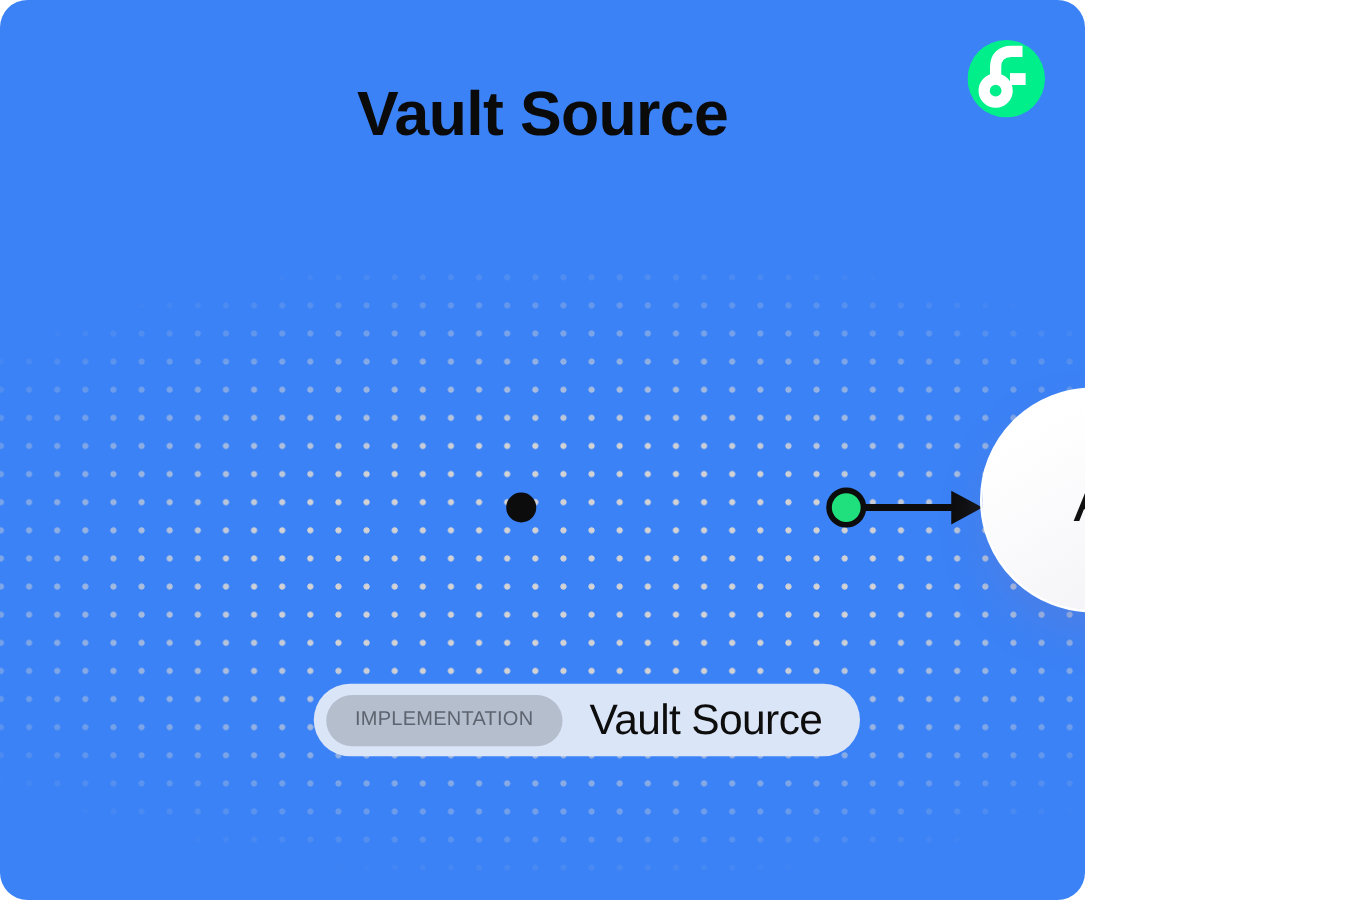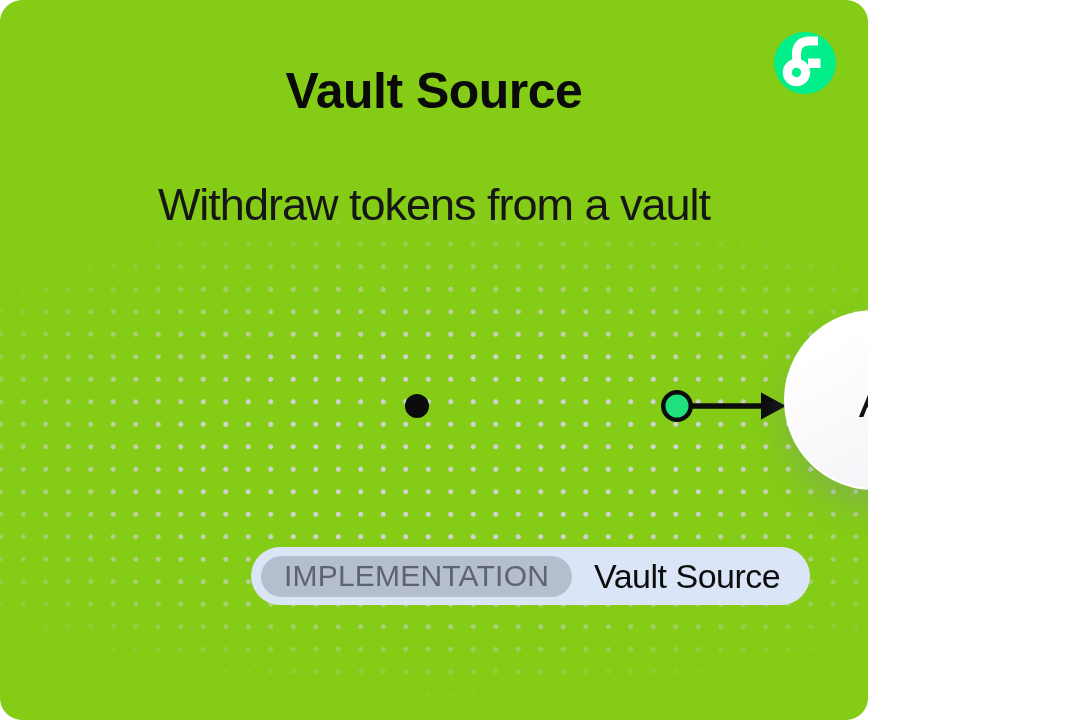--- a/index.html
+++ b/index.html
@@ -1,19 +1,19 @@
 <!DOCTYPE html>
 <html><head>
 <meta charset="utf-8">
 <style>
   html,body{margin:0;padding:0;}
   .canvas{
     position:relative;
     width:868px;height:720px;
-    background:#84cc16;
+    background:#3b82f6;
     overflow:hidden;
     font-family:"Liberation Sans", sans-serif;
     color:#0c0c0c;
     border-radius:22px;
   }
   
   .dots{
     position:absolute;inset:0;
     background-image:radial-gradient(circle, #d2d2d5 2.2px, rgba(210,210,213,0) 2.7px);
     background-size:22.5px 22.5px;
@@ -70,40 +70,39 @@
     display:flex;align-items:center;
     padding:0 30px 0 10px;
   }
   .badge .tag{
     background:#b5becd;
     color:#5d6470;
     border-radius:21px;
     height:41px;
     display:flex;align-items:center;
     padding:0 23px;
-    font-size:30px;font-weight:500;letter-spacing:0.2px;
+    font-size:16px;font-weight:500;letter-spacing:0.2px;
     white-space:nowrap;
   }
   .badge .value{
     margin-left:22px;
     font-size:34px;font-weight:500;letter-spacing:-0.5px;
     color:#0d0d0d;
     white-space:nowrap;
   }
 </style>
 </head>
 <body>
 
 <div class="canvas">
 
   <div class="dots"></div>
 
   <div class="title">Vault Source</div>
 
-  <div class="subtitle">Withdraw tokens from a vault</div>
 
   <div class="logo">
     <svg width="62" height="62" viewBox="0 0 62 62" xmlns="http://www.w3.org/2000/svg">
       <circle cx="31" cy="31" r="31" fill="#00ef8b"></circle>
       <path d="M44 9 H35 C27.2 9 22.5 13.7 22.5 21.5 V31" stroke="#ffffff" stroke-width="9" fill="none"></path>
       <circle cx="22.5" cy="40.5" r="9.2" stroke="#ffffff" stroke-width="9" fill="none"></circle>
       <rect x="34" y="26.5" width="12.5" height="9.5" fill="#ffffff"></rect>
     </svg>
   </div>
 

